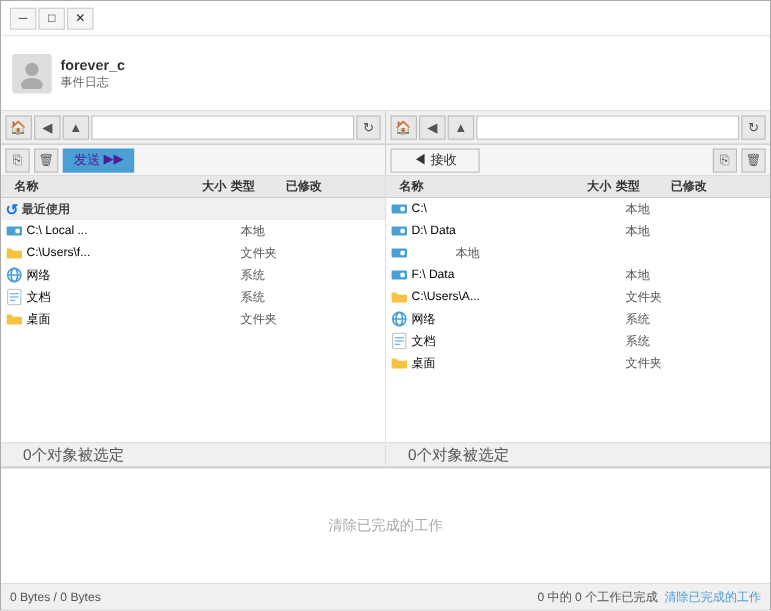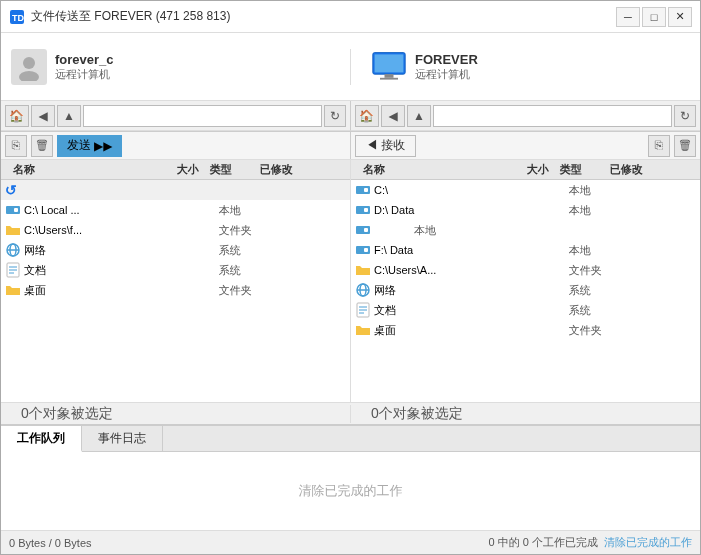--- a/index.html
+++ b/index.html
@@ -159,35 +159,34 @@
       padding: 0 4px;
       gap: 4px;
     }
     .action-divider {
       width: 1px;
       background: #ccc;
       height: 100%;
     }
     .send-btn {
       background: #4a9fd5;
-      color: #000000;
+      color: #4c1d95;
       border: none;
       padding: 2px 10px;
       font-size: 12px;
       cursor: pointer;
       height: 22px;
       display: flex;
-      align-items: center;
       gap: 3px;
     }
     .receive-btn {
       background: #f5f5f5;
       color: #333;
       border: 1px solid #bbb;
-      padding: 2px 10px;
+      padding: 2px 20px;
       font-size: 12px;
       cursor: pointer;
       height: 22px;
       display: flex;
       align-items: center;
       gap: 3px;
     }
     .action-icon-btn {
       width: 22px;
       height: 22px;
@@ -218,21 +217,21 @@
     .file-header {
       display: flex;
       background: #e8e8e8;
       border-bottom: 1px solid #ccc;
       padding: 2px 12px;
       font-size: 11px;
       color: #333;
       font-weight: bold;
     }
     .col-name { flex: 2; min-width: 80px; }
-    .col-size { width: 40px; text-align: center; padding-right: 4px; }
+    .col-size { width: 40px; text-align: right; padding-right: 4px; }
     .col-type { width: 50px; }
     .col-modified { flex: 1; }
     .file-list {
       flex: 1;
       overflow-y: auto;
       background: #fff;
     }
     .file-item {
       display: flex;
       align-items: center;
@@ -329,59 +328,38 @@
       cursor: pointer;
       text-decoration: none;
     }
   </style>
 </head>
 <body>
 
 <div class="window">
 
   <div class="title-bar">
-    <div class="title-bar-left">
-      <svg class="title-bar-icon" viewBox="0 0 16 16">
-        <rect x="1" y="1" width="14" height="14" rx="2" fill="#1a73e8"></rect>
-        <text x="3" y="12" font-size="9" fill="white" font-weight="bold">TD</text>
-      </svg>
-      <span class="title-text">文件传送至 FOREVER (471 258 813)</span>
-    </div>
     <div class="title-controls">
       <button class="title-btn">─</button>
       <button class="title-btn">□</button>
       <button class="title-btn close">✕</button>
     </div>
   </div>
 
   <div class="computer-panels">
     <div class="computer-panel">
       <div class="avatar">
         <svg viewBox="0 0 28 28">
           <circle cx="14" cy="10" r="6" fill="#aaa"></circle>
           <ellipse cx="14" cy="24" rx="10" ry="6" fill="#aaa"></ellipse>
         </svg>
       </div>
       <div class="computer-info">
         <span class="computer-name">forever_c</span>
-        <span class="computer-desc">远程计算机</span>
-      </div>
-    </div>
-    <div class="computer-panel computer-panel-right">
-      <div class="monitor-icon">
-        <svg viewBox="0 0 40 36" width="40" height="36">
-          <rect x="2" y="2" width="36" height="24" rx="2" fill="#1a73e8" stroke="#0d5cbf" stroke-width="1"></rect>
-          <rect x="4" y="4" width="32" height="20" fill="#5aadee"></rect>
-          <rect x="15" y="26" width="10" height="4" fill="#888"></rect>
-          <rect x="10" y="30" width="20" height="2" fill="#888"></rect>
-        </svg>
-      </div>
-      <div class="computer-info">
-        <span class="computer-name">FOREVER</span>
-        <span class="computer-desc">远程计算机</span>
+        <span class="computer-desc">事件日志</span>
       </div>
     </div>
   </div>
 
   <div style="display:flex; border-bottom:1px solid #ccc;">
 
     <div class="toolbar" style="flex:1; border-right:1px solid #ccc;">
       <button class="tb-btn" title="Home">🏠</button>
       <button class="tb-btn">◀</button>
       <button class="tb-btn">▲</button>
@@ -424,20 +402,21 @@
       <div class="file-header">
         <span class="col-name">名称</span>
         <span class="col-size">大小</span>
         <span class="col-type">类型</span>
         <span class="col-modified">已修改</span>
       </div>
       <div class="file-list">
 
         <div class="file-item group-header">
           <span style="color:#1a73e8; font-size:14px; margin-right:3px;">↺</span>
+          <span class="file-name">最近使用</span>
         </div>
         <div class="file-item">
           <svg class="file-icon" viewBox="0 0 16 16">
             <rect x="1" y="4" width="14" height="8" rx="1" fill="#4a9fd5"></rect>
             <rect x="9" y="6" width="4" height="4" rx="1" fill="#fff"></rect>
           </svg>
           <span class="file-name">C:\ Local ...</span>
           <span class="file-size"></span>
           <span class="file-type">本地</span>
           <span class="file-modified"></span>
@@ -577,28 +556,20 @@
       </div>
     </div>
   </div>
 
   <div class="status-bar-panel">
     <div class="status-left">0个对象被选定</div>
     <div class="status-right">0个对象被选定</div>
   </div>
 
   <div class="bottom-section">
-    <div class="tab-bar">
-      <div class="tab active">
-        <span>工作队列</span>
-      </div>
-      <div class="tab">
-        <span>事件日志</span>
-      </div>
-    </div>
     <div class="tab-content">
       <span>清除已完成的工作</span>
     </div>
     <div class="bottom-status">
       <span>0 Bytes / 0 Bytes</span>
       <div style="display:flex; align-items:center; gap:6px;">
         <span>0 中的 0 个工作已完成</span>
         <a class="clear-link">清除已完成的工作</a>
       </div>
     </div>

